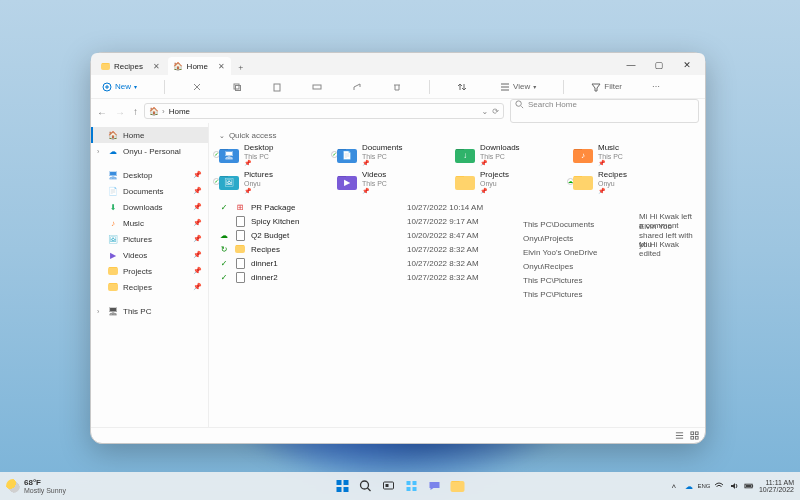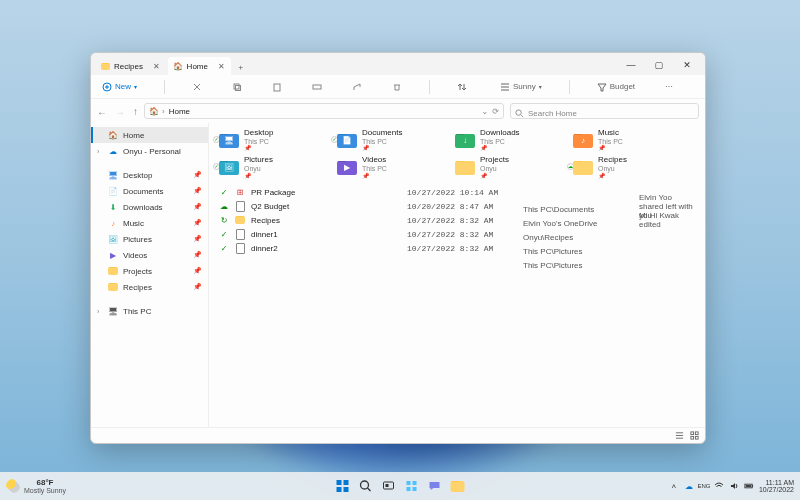--- a/index.html
+++ b/index.html
@@ -1,21 +1,21 @@
 <!DOCTYPE html>
 <html><head>
 <meta charset="utf-8">
 <style>
   * { box-sizing: border-box; margin: 0; padding: 0; font-family: "Segoe UI", Arial, sans-serif; }
   body { width: 800px; height: 500px; overflow: hidden; background: linear-gradient(180deg, #b8d4e8 0%, #9dc5e0 50%, #7ab3d8 100%); position: relative; }
   .wallpaper-bloom { position: absolute; bottom: 0; left: 50%; transform: translateX(-50%); width: 600px; height: 300px; background: radial-gradient(ellipse 300px 200px at center, #2b5fcc 0%, #1a4baa 40%, transparent 70%); filter: blur(8px); }
   .wallpaper-bloom::before { content:""; position:absolute; inset:0; background: radial-gradient(ellipse 200px 150px at 40% 60%, #4d8eff 0%, transparent 60%), radial-gradient(ellipse 180px 140px at 60% 55%, #3a6fdb 0%, transparent 60%); }
 
   
-  .window { position: absolute; top: 52px; left: 90px; width: 616px; height: 392px; background: #fdfdfd; border: 1px solid #c8c8c8; border-radius: 6px; box-shadow: 0 8px 30px rgba(0,0,0,0.25); display: flex; flex-direction: column; font-size: 8px; color: #222; }
+  .window { position: absolute; top: 52px; left: 90px; width: 616px; height: 392px; background: #fdfdfd; border: 1px solid #c8c8c8; border-radius: 12px; box-shadow: 0 8px 30px rgba(0,0,0,0.25); display: flex; flex-direction: column; font-size: 8px; color: #222; }
 
   
   .tabbar { height: 22px; display: flex; align-items: flex-end; padding: 0 4px; background: #f3f3f3; border-radius: 6px 6px 0 0; }
   .tab { display: flex; align-items: center; height: 18px; padding: 0 6px; gap: 4px; border-radius: 4px 4px 0 0; margin-right: 2px; }
   .tab.active { background: #fdfdfd; }
   .tab .icon { width: 9px; height: 9px; display:inline-flex; align-items:center; justify-content:center; }
   .tab .close { color:#666; font-size:8px; margin-left:6px; }
   .newtab { width: 16px; height: 16px; display:flex; align-items:center; justify-content:center; color:#555; }
   .winctrl { margin-left:auto; display:flex; }
   .winctrl div { width: 28px; height: 20px; display:flex; align-items:center; justify-content:center; color:#333; font-size:9px; }
@@ -27,21 +27,21 @@
   .tbtn svg { width:10px; height:10px; }
   .tsep { width:1px; height:14px; background:#ddd; margin:0 2px; }
 
   
   .addrrow { height: 24px; display:flex; align-items:center; padding: 0 6px; gap:6px; }
   .nav-arrows { display:flex; gap:8px; color:#777; }
   .nav-arrows span { font-size:10px; }
   .addrbar { flex: 0 0 360px; height:16px; border:1px solid #ddd; border-radius:3px; display:flex; align-items:center; padding:0 4px; gap:4px; }
   .addrbar .home-ico { width:9px; height:9px; }
   .addr-drop { margin-left:auto; color:#888; font-size:8px; display:flex; gap:4px; }
-  .searchbar { flex:1; height:16px; border:1px solid #ddd; border-radius:3px; display:flex; align-items:flex-end; padding:0 4px; gap:4px; color:#888; }
+  .searchbar { flex:1; height:24px; border:1px solid #ddd; border-radius:3px; display:flex; align-items:flex-start; padding:0 4px; gap:4px; color:#888; }
 
   
   .body { flex:1; display:flex; overflow:hidden; }
 
   
   .sidebar { width: 118px; border-right:1px solid #eee; padding:4px 0; overflow:hidden; }
   .navitem { display:flex; align-items:center; height:16px; padding:0 6px; gap:5px; color:#333; }
   .navitem.sel { background:#eaeaea; border-left:2px solid #0078d4; padding-left:4px; }
   .navitem .chev { width:6px; color:#888; font-size:7px; }
   .navitem .ico { width:10px; height:10px; display:flex; align-items:center; justify-content:center; }
@@ -57,31 +57,31 @@
   .qa-ico { width:20px; height:16px; border-radius:2px; display:flex; align-items:center; justify-content:center; position:relative; }
   .qa-badge { position:absolute; left:-6px; top:3px; width:7px; height:7px; background:#fff; border-radius:50%; display:flex; align-items:center; justify-content:center; font-size:5px; color:#0a0; border:1px solid #ccc; }
   .qa-text { display:flex; flex-direction:column; line-height:1.1; }
   .qa-sub { color:#888; font-size:7px; }
   .qa-pin { color:#aaa; font-size:6px; }
 
   .listrow { display:flex; align-items:center; height:14px; gap:6px; }
   .listrow .st { width:10px; display:flex; justify-content:center; color:#0a8a0a; font-size:8px; }
   .listrow .fi { width:10px; display:flex; justify-content:center; }
   .listrow .nm { width:150px; }
-  .listrow .dt { width:110px; color:#555;font-family:Liberation Mono, monospace; }
+  .listrow .dt { width:110px; color:#555; }
   .listrow .lc { width:110px; color:#555;margin-top:35px; }
   .listrow .ac { flex:1; color:#555; }
 
   
   .statusbar { height:16px; border-top:1px solid #eee; display:flex; align-items:center; justify-content:flex-end; padding:0 6px; gap:6px; color:#666; }
   .statusbar svg { width:9px; height:9px; }
 
   
   .taskbar { position:absolute; bottom:0; left:0; right:0; height:28px; background: rgba(243,243,243,0.85); backdrop-filter: blur(10px); display:flex; align-items:center; padding:0 6px; font-size:8px; }
-  .weather { display:flex; align-items:center; gap:4px; color:#333;text-align:center; }
+  .weather { display:flex; align-items:center; gap:4px; color:#333; }
   .weather-ico { width:14px; height:14px; background: radial-gradient(circle at 30% 30%, #ffd34d 0 40%, transparent 41%), radial-gradient(circle at 60% 60%, #d0d0d0 0 45%, transparent 46%); border-radius:50%; }
   .weather-txt { display:flex; flex-direction:column; line-height:1; }
   .tb-center { position:absolute; left:50%; transform:translateX(-50%); display:flex; gap:5px; }
   .tb-ico { width:18px; height:18px; border-radius:3px; display:flex; align-items:center; justify-content:center; }
   .tray { margin-left:auto; display:flex; align-items:center; gap:5px; color:#333; }
   .tray .clock { display:flex; flex-direction:column; align-items:flex-end; line-height:1; font-size:7px; }
   .tray-ico { width:10px; height:10px; display:flex; align-items:center; justify-content:center; }
 
   
   .folder { width:20px; height:14px; background:#ffd36b; border-radius:2px; position:relative; overflow:hidden; display:flex; align-items:center; justify-content:center; }
@@ -171,29 +171,29 @@
     <div class="tbtn">
         <svg viewBox="0 0 10 10">
           <path d="M3 2v6M7 8V2M1 4l2-2 2 2M5 6l2 2 2-2" fill="none" stroke="#666"></path>
         </svg>
         <span></span>
       </div>
     <div class="tbtn">
         <svg viewBox="0 0 10 10">
           <path d="M1 2h8M1 5h8M1 8h8" stroke="#666"></path>
         </svg>
-        <span>Sunny</span>
+        <span>View</span>
         <span style="font-size:6px">▾</span>
       </div>
     <div class="tsep"></div>
     <div class="tbtn">
         <svg viewBox="0 0 10 10">
           <path d="M1 2h8L6 6v3H4V6z" fill="none" stroke="#666"></path>
         </svg>
-        <span>Budget</span>
+        <span>Filter</span>
       </div>
     <div class="tbtn">⋯</div>
   </div>
 
   <div class="addrrow">
     <div class="nav-arrows">
       <span>←</span>
       <span style="color:#ccc">→</span>
       <span>↑</span>
     </div>
@@ -284,20 +284,24 @@
       <div class="navgap"></div>
       <div class="navitem">
           <span class="chev">›</span>
           <span class="ico" style="color:#555">🖥</span>
           <span>This PC</span>
         </div>
     </div>
 
     <div class="content">
 
+      <div class="section-head">
+          <span class="chev">⌄</span>
+          <span>Quick access</span>
+        </div>
       <div class="qa-grid" id="qa-grid">
           <div class="qa-item">
             <div class="qa-ico">
               <span class="qa-badge">✓</span>
               <span class="folder blue">
                 <span class="folder-inner">🖥</span>
               </span>
             </div>
             <div class="qa-text">
               <span>Desktop</span>
@@ -398,20 +402,30 @@
           <div class="listrow">
             <span class="st">✓</span>
             <span class="fi">
               <span style="color:#d33">⊞</span>
             </span>
             <span class="nm">PR Package</span>
             <span class="dt">10/27/2022 10:14 AM</span>
             <span class="lc">This PC\Documents</span>
             <span class="ac"></span>
           </div>
+          <div class="listrow">
+            <span class="st"></span>
+            <span class="fi">
+              <span class="file-ico"></span>
+            </span>
+            <span class="nm">Spicy Kitchen</span>
+            <span class="dt">10/27/2022 9:17 AM</span>
+            <span class="lc">Onyu\Projects</span>
+            <span class="ac">Mi Hi Kwak left a comment</span>
+          </div>
         </div>
 
       <div id="recent-list">
           <div class="listrow">
             <span class="st">☁</span>
             <span class="fi">
               <span class="file-ico"></span>
             </span>
             <span class="nm">Q2 Budget</span>
             <span class="dt">10/20/2022 8:47 AM</span>

